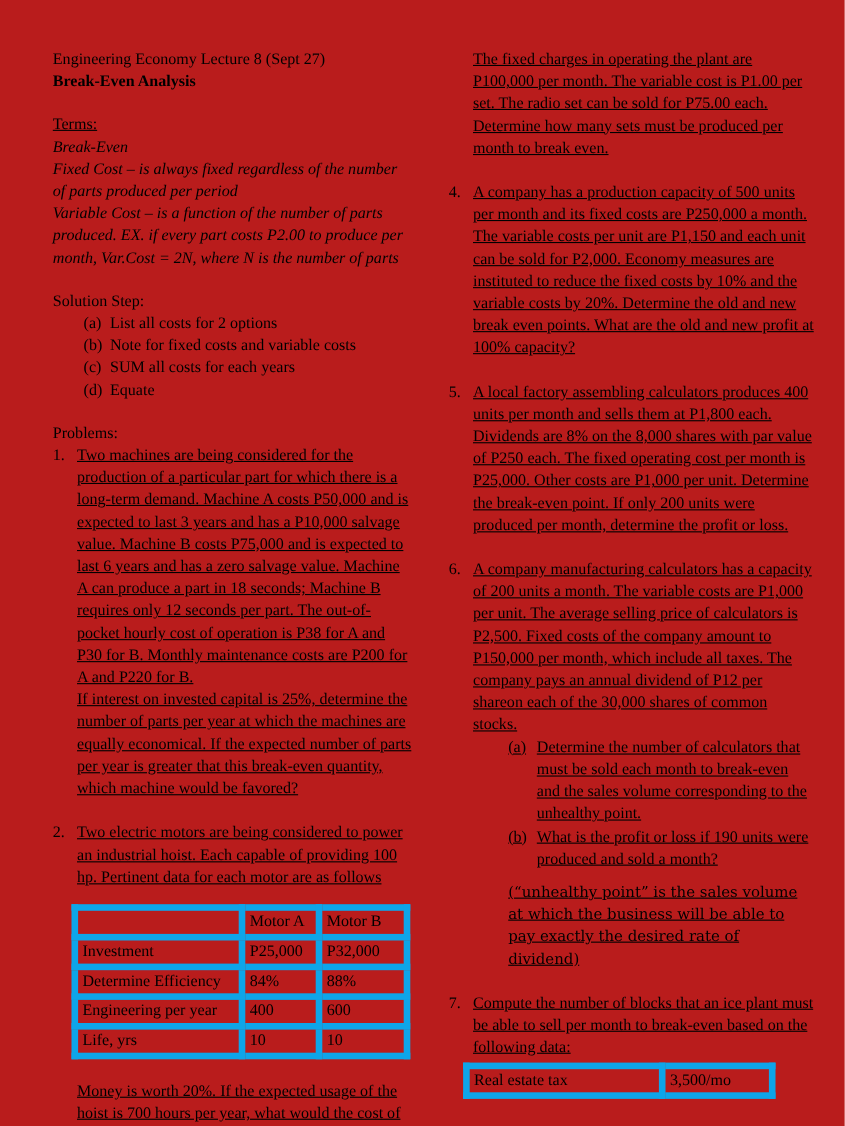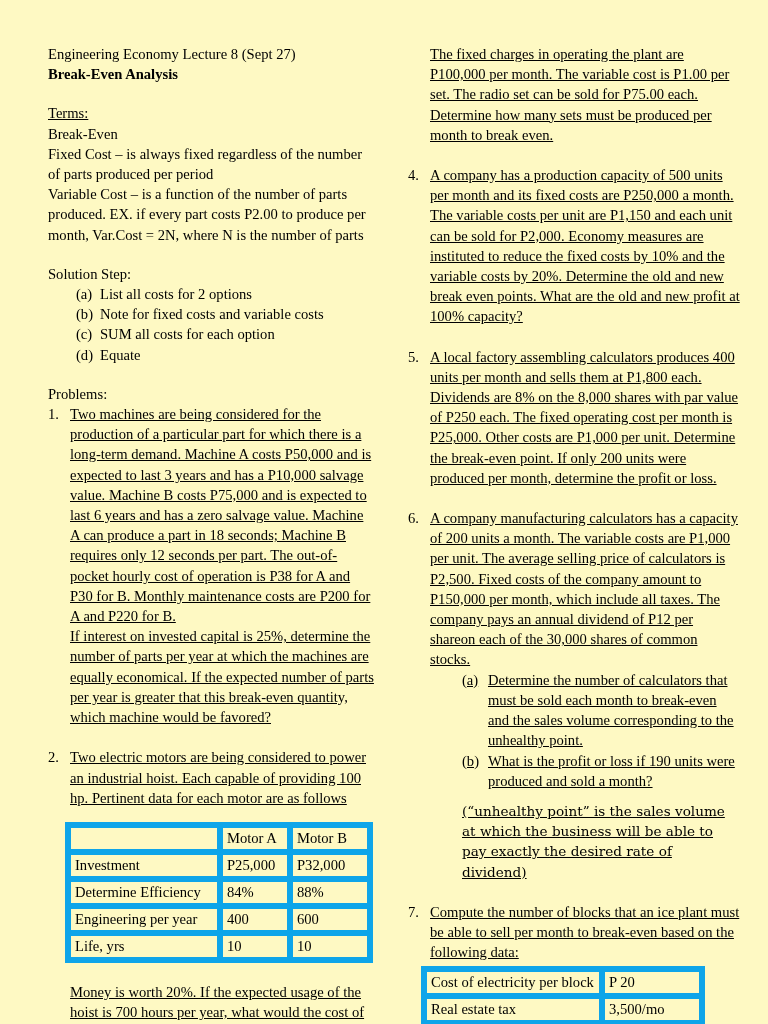--- a/index.html
+++ b/index.html
@@ -13,21 +13,21 @@
     height: 1024px;
     overflow: hidden;
     font-family: "Liberation Serif", "DejaVu Serif", serif;
     color: #000000;
     -webkit-font-smoothing: antialiased;
   }
   #page {
     position: relative;
     width: 768px;
     height: 1024px;
-    background: #fef9c3;
+    background: #b91c1c;
   }
   .columns {
     position: absolute;
     top: 44px;
     left: 0;
     width: 768px;
     display: flex;
     align-items: flex-start;
   }
   .col {
@@ -54,20 +54,21 @@
   .underline { text-decoration: underline; }
 
   .gap-sm { height: 10px; }
   .gap-md { height: 19px; }
   .gap-lg { height: 20px; }
 
   .para {
     font-size: 14.6px;
     line-height: 20.2px;
     margin: 0;
+    font-style: italic;
   }
 
   
   .prob {
     display: flex;
     align-items: flex-start;
     font-size: 14.6px;
     line-height: 20.2px;
   }
   .prob-num {
@@ -179,21 +180,21 @@
         <div class="step">
           <span class="step-mark">(a)</span>
           <span class="step-text">List all costs for 2 options</span>
         </div>
         <div class="step">
           <span class="step-mark">(b)</span>
           <span class="step-text">Note for fixed costs and variable costs</span>
         </div>
         <div class="step">
           <span class="step-mark">(c)</span>
-          <span class="step-text">SUM all costs for each option</span>
+          <span class="step-text">SUM all costs for each years</span>
         </div>
         <div class="step">
           <span class="step-mark">(d)</span>
           <span class="step-text">Equate</span>
         </div>
       </div>
 
       <div class="gap-md"></div>
 
       <div class="line">Problems:</div>
@@ -321,24 +322,20 @@
       </div>
 
       <div class="tbl-wrap-right">
         <table class="data" id="ice-table">
           <colgroup>
               <col class="c0">
               <col class="c1">
             </colgroup>
           <tbody>
             <tr>
-              <td>Cost of electricity per block</td>
-              <td>P 20</td>
-            </tr>
-            <tr>
               <td>Real estate tax</td>
               <td>3,500/mo</td>
             </tr>
 
           </tbody>
         </table>
       </div>
 
     </div>
 

